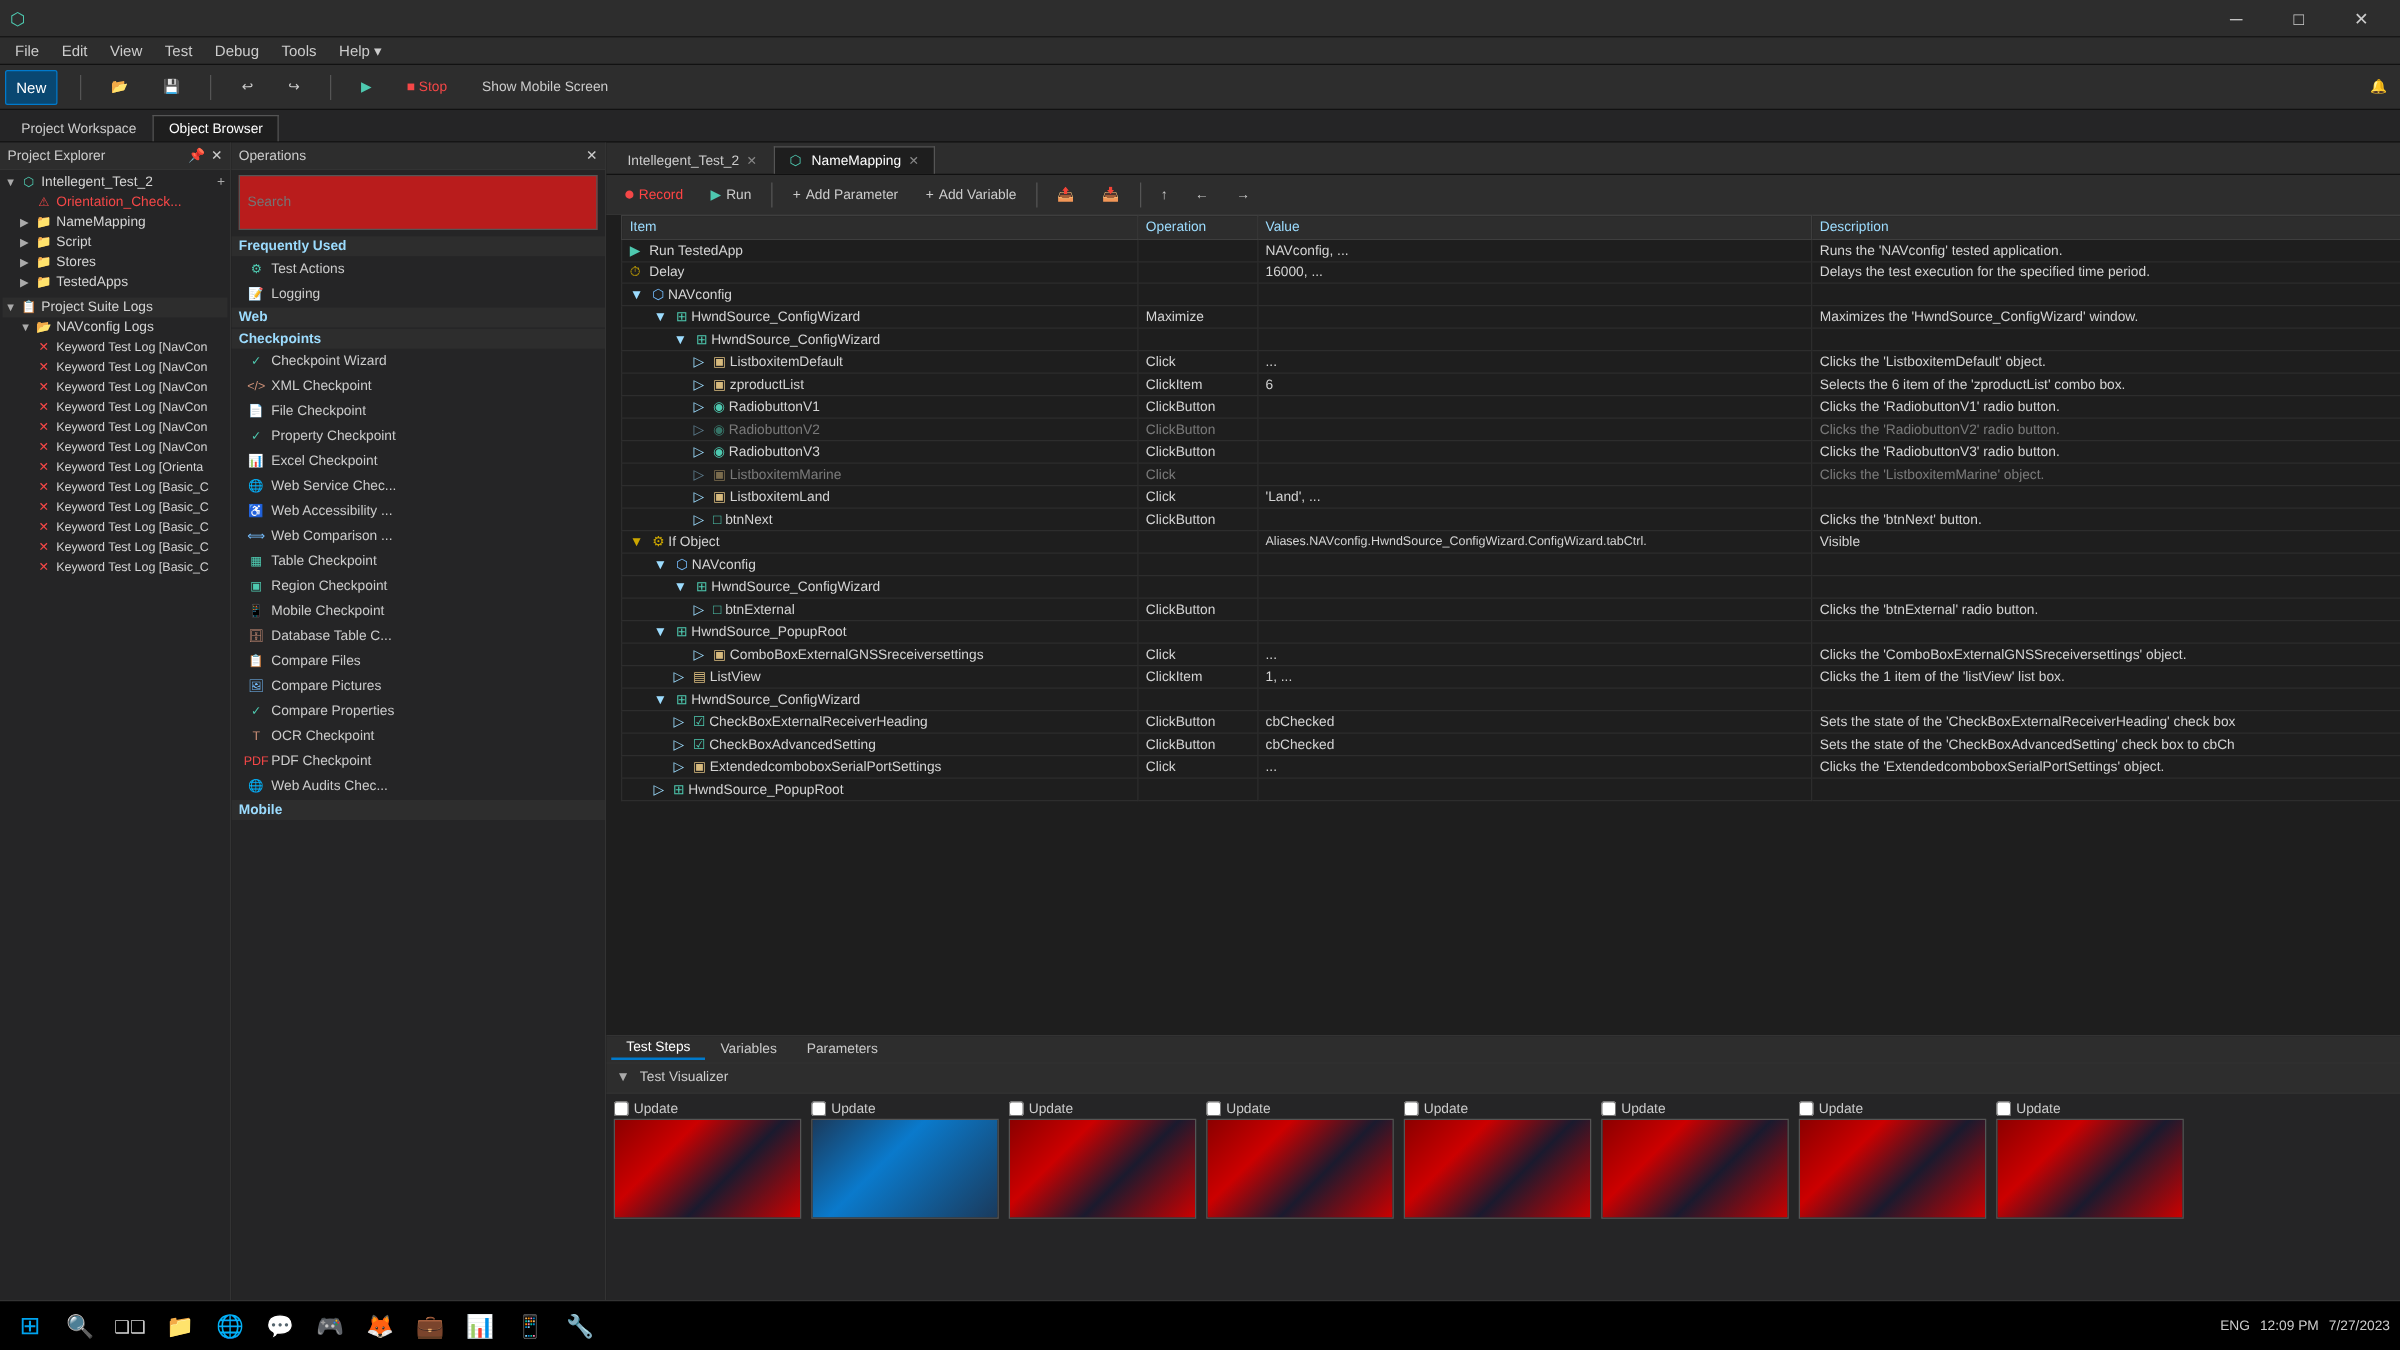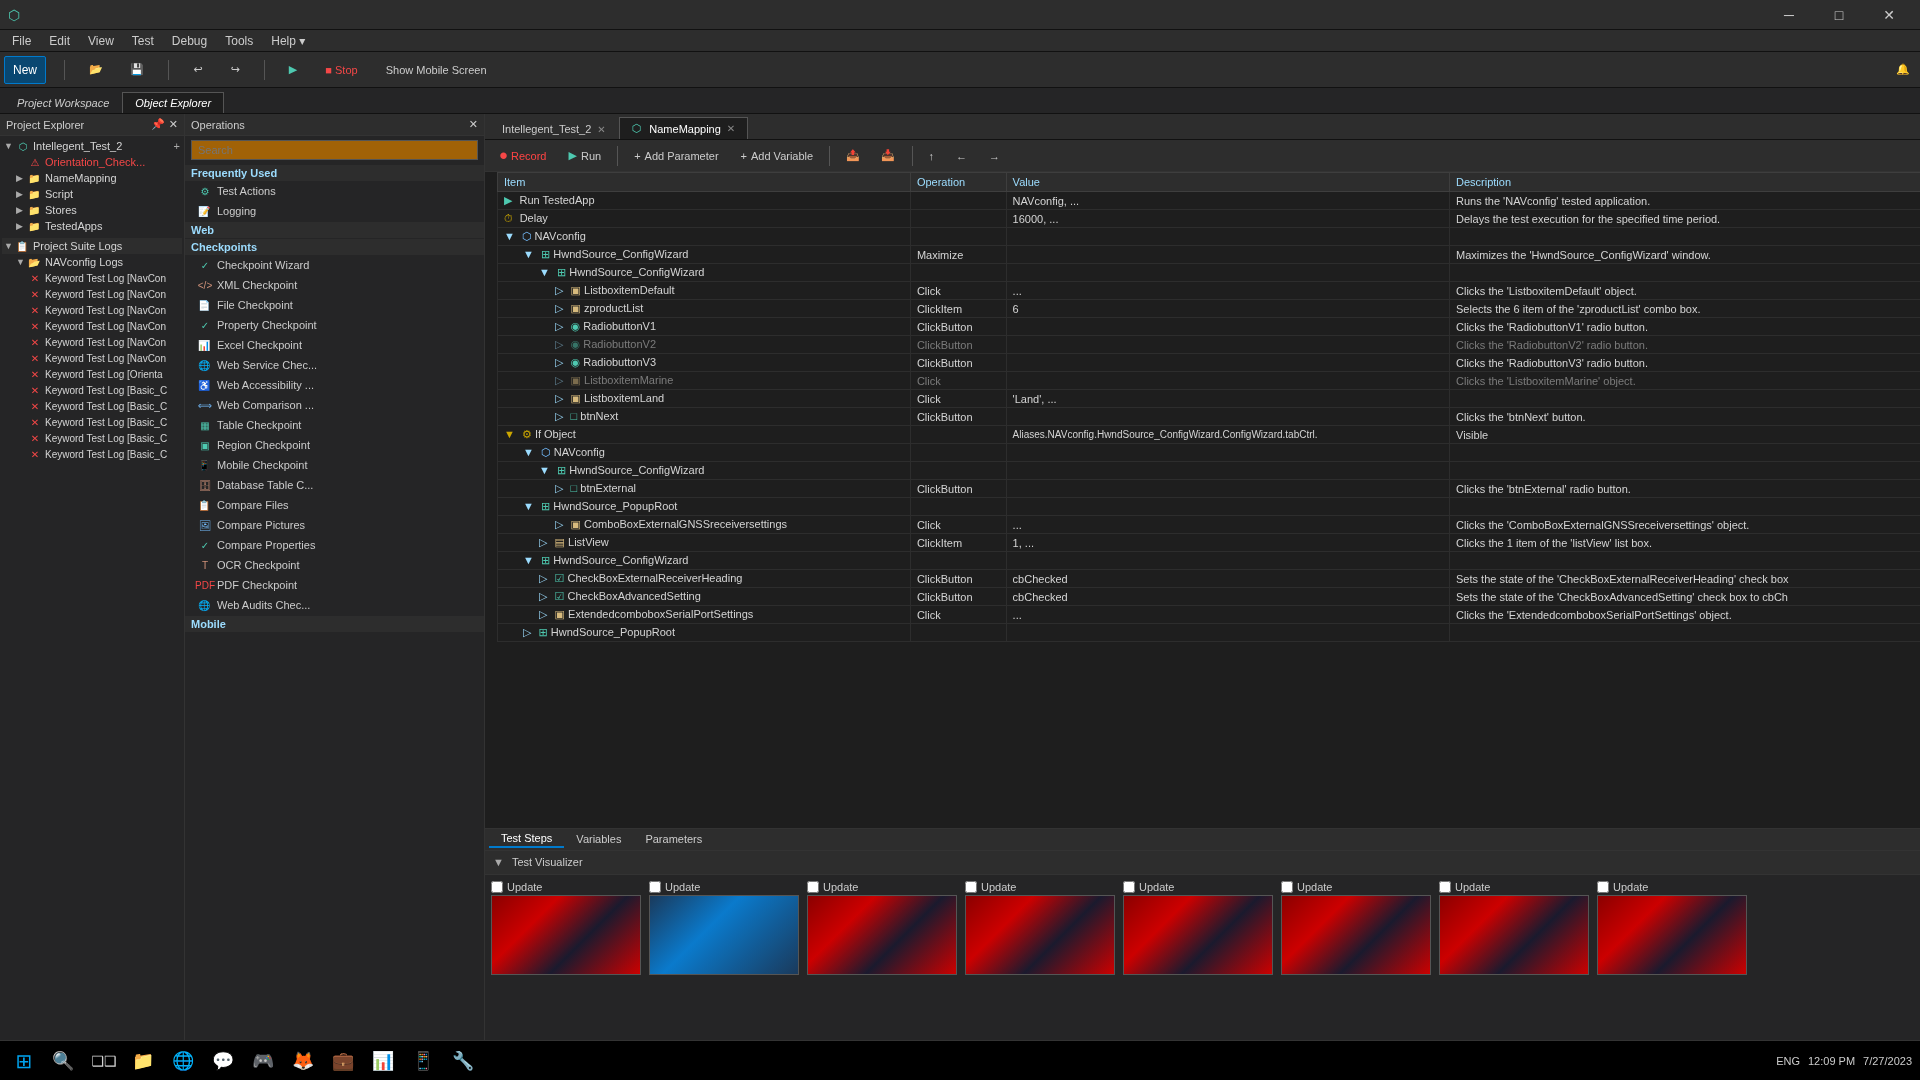--- a/index.html
+++ b/index.html
@@ -16,21 +16,21 @@
     #menubar { height: 22px; background: #2d2d2d; display: flex; align-items: center; padding: 0 4px; border-bottom: 1px solid #111; gap: 2px; }
     .menu-item { padding: 2px 8px; font-size: 12px; color: #ccc; cursor: pointer; }
     
     
     #toolbar { height: 36px; background: #2d2d2d; display: flex; align-items: center; padding: 0 4px; border-bottom: 1px solid #111; gap: 16px; }
     .tb-btn { height: 28px; padding: 0 6px; background: transparent; border: none; color: #ccc; cursor: pointer; display: flex; align-items: center; gap: 3px; font-size: 11px; }
     .tb-sep { width: 1px; height: 20px; background: #555; margin: 0 2px; }
     .new-btn { background: #094771; padding: 2px 8px; border: 1px solid #007acc; border-radius: 2px; color: #fff; font-size: 12px; }
 
     
-    #top-tabs { height: 26px; background: #252526; display: flex; align-items: flex-end; padding: 0 4px; border-bottom: 1px solid #111; font-style: italic; }
+    #top-tabs { height: 26px; background: #252526; display: flex; align-items: flex-end; padding: 0 4px; border-bottom: 1px solid #111; }
     .top-tab { padding: 4px 12px; font-size: 11px; color: #ccc; cursor: pointer; border: 1px solid transparent; border-bottom: none; }
     .top-tab.active { background: #1e1e1e; border-color: #555; color: #fff; }
 
     
     #main { display: flex; height: calc(1080px - 30px - 22px - 36px - 26px - 22px); }
 
     
     #sidebar { width: 185px; background: #252526; border-right: 1px solid #333; display: flex; flex-direction: column; overflow: hidden; }
     #sidebar-header { height: 22px; background: #2d2d2d; display: flex; align-items: center; padding: 0 6px; font-size: 11px; color: #ccc; border-bottom: 1px solid #333; justify-content: space-between; }
     #sidebar-tree { flex: 1; overflow-y: auto; overflow-x: hidden; padding: 2px; }
@@ -126,21 +126,21 @@
   <button class="tb-btn">↪</button>
   <div class="tb-sep"></div>
   <button class="tb-btn" style="color:#4ec9b0;">▶</button>
   <button class="tb-btn" style="color:#f44747;">■ Stop</button>
   <button class="tb-btn">Show Mobile Screen</button>
   <button class="tb-btn" style="margin-left:auto;">🔔</button>
 </div>
 
 <div id="top-tabs">
   <div class="top-tab">Project Workspace</div>
-  <div class="top-tab active">Object Explorer</div>
+  <div class="top-tab active">Object Browser</div>
 </div>
 
 <div id="main">
 
   <div id="sidebar">
     <div id="sidebar-header">
       <span>Project Explorer</span>
       <span style="display:flex;gap:4px;">
         <span style="cursor:pointer;">📌</span>
         <span style="cursor:pointer;">✕</span>
@@ -269,21 +269,21 @@
       </div>
     </div>
   </div>
 
   <div id="operations">
     <div id="ops-header">
       <span>Operations</span>
       <span style="cursor:pointer;">✕</span>
     </div>
     <div id="ops-search">
-      <input type="text" style="width: 100%; background: #a16207; border: 1px solid rgb(85, 85, 85); color: rgb(204, 204, 204); padding: 3px 6px; font-size: 11px;" placeholder="Search">
+      <input type="text" style="width: 100%; background: #b91c1c; border: 1px solid rgb(85, 85, 85); color: rgb(204, 204, 204); padding: 15px 6px; font-size: 11px;" placeholder="Search">
     </div>
     <div id="ops-list">
       <div class="ops-section">Frequently Used</div>
       <div class="ops-item">
         <span class="ops-icon" style="color:#4ec9b0;">⚙</span>
         <span>Test Actions</span>
       </div>
       <div class="ops-item">
         <span class="ops-icon" style="color:#75beff;">📝</span>
         <span>Logging</span>

